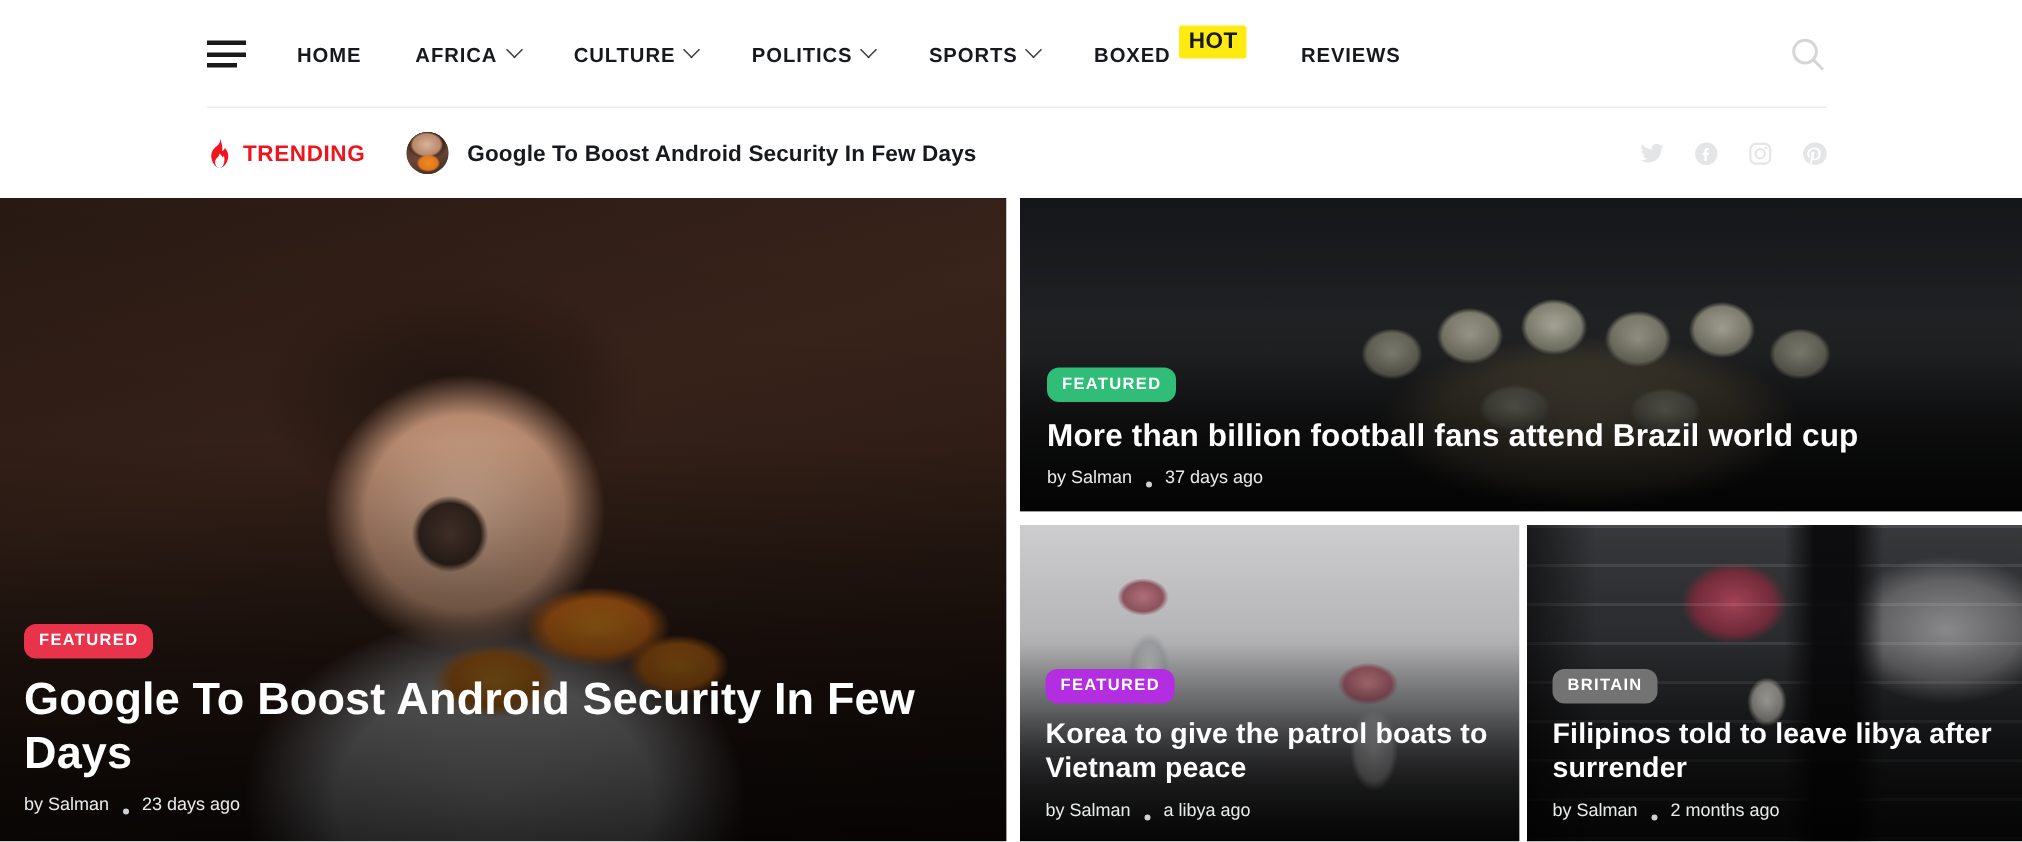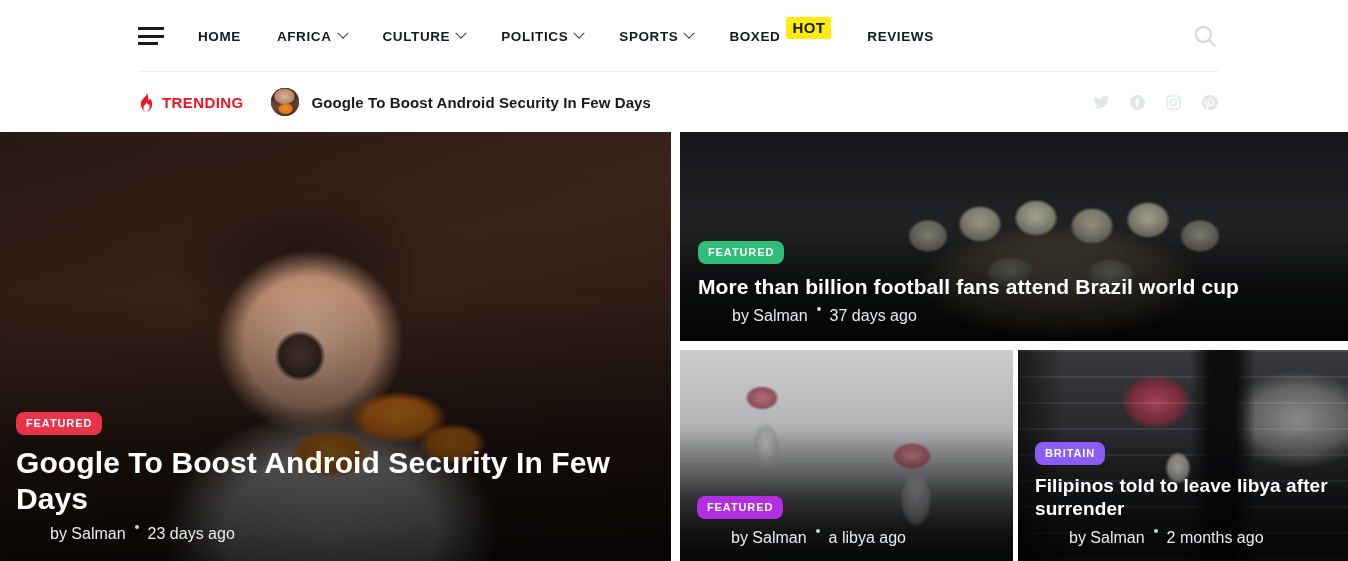--- a/index.html
+++ b/index.html
@@ -182,24 +182,23 @@
     margin-bottom: 10px;
   }
   .card-title {
     color: #ffffff;
     font-weight: bold;
     line-height: 1.2;
     letter-spacing: 0.1px;
     margin-bottom: 8px;
   }
   .meta {
-    display: flex; align-items: flex-start;
+    display: flex; align-items: flex-end;
     color: #e9eaec;
-    font-size: 16px;
-    margin-left: 34px;
+    font-size: 12px;
   }
   .meta .dot {
     width: 4px; height: 4px; border-radius: 50%;
     background: #cfd1d4;
     margin: 0 9px;
     display: inline-block;
   }
 
   
   .hero .card-body { padding: 0 16px 18px 16px; }
@@ -381,33 +380,34 @@
       </div>
     </div>
 
     <div class="row-bottom">
 
       <div class="card small" style="width:333px;">
         <div class="photo photo-vases"></div>
         <div class="scrim"></div>
         <div class="card-body">
           <span class="badge" style="background:#b22ee0;">FEATURED</span>
+          <div class="card-title">Korea to give the patrol boats to Vietnam peace</div>
           <div class="meta">
             <span>by Salman</span>
             <span class="dot"></span>
             <span>a libya ago</span>
           </div>
         </div>
       </div>
 
       <div class="card small" style="flex:1 1 auto;">
         <div class="photo photo-window"></div>
         <div class="scrim"></div>
         <div class="card-body">
-          <span class="badge" style="background:#8b5cf6;">BRITAIN</span>
+          <span class="badge" style="background:#737373;">BRITAIN</span>
           <div class="card-title">Filipinos told to leave libya after surrender</div>
           <div class="meta">
             <span>by Salman</span>
             <span class="dot"></span>
             <span>2 months ago</span>
           </div>
         </div>
       </div>
 
     </div>

